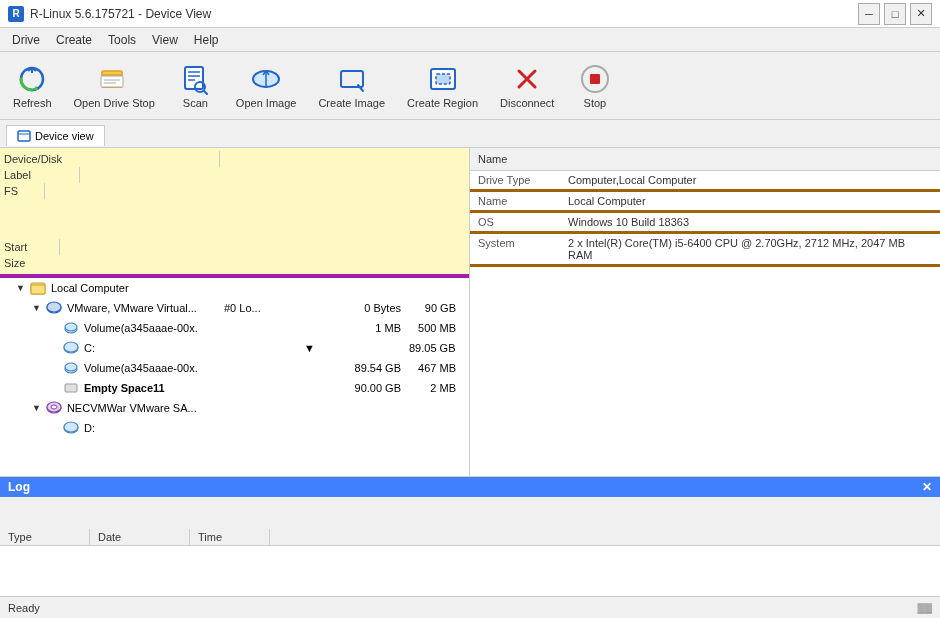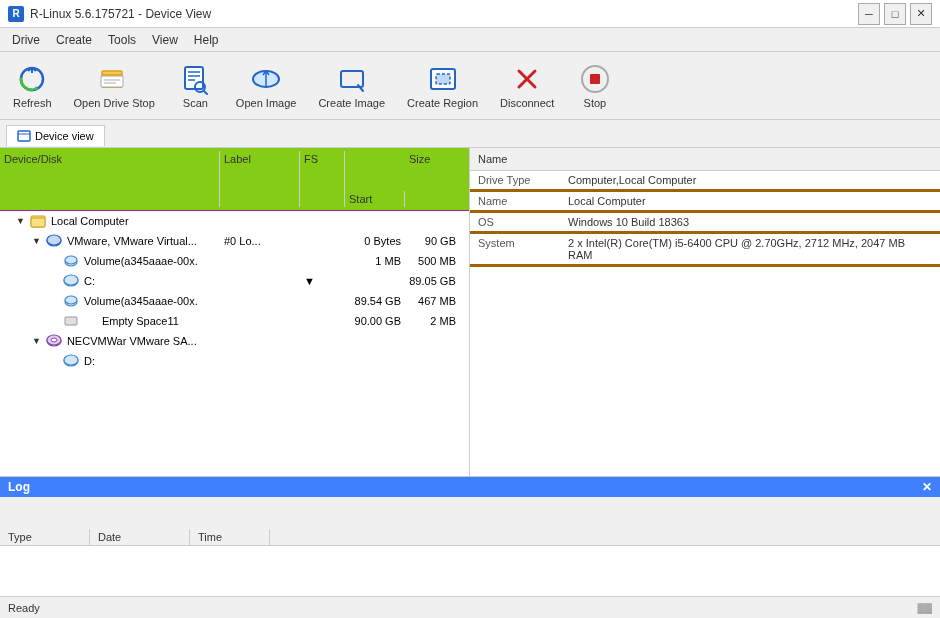--- a/index.html
+++ b/index.html
@@ -24,21 +24,21 @@
     
     #tab-bar { background: #f0f0f0; display: flex; align-items: center; padding: 4px 6px 0; border-bottom: 1px solid #ccc; height: 28px; }
     .tab { padding: 3px 10px; border: 1px solid #ccc; border-bottom: none; background: #e8e8e8; cursor: pointer; font-size: 11px; display: flex; align-items: center; gap: 4px; }
     .tab.active { background: #fff; }
 
     
     #main { display: flex; flex: 1; overflow: hidden; }
 
     
     #left-panel { width: 470px; border-right: 1px solid #ccc; display: flex; flex-direction: column; overflow: hidden; }
-    #tree-header { display: flex; background: #84cc16; border-bottom: 1px solid #a21caf; padding: 3px 0; }
+    #tree-header { display: flex; background: #fef9c3; border-bottom: 4px solid #a21caf; padding: 3px 0; flex-direction: column; }
     .col-header { font-size: 11px; color: #333; padding: 2px 4px; border-right: 1px solid #ccc; cursor: pointer; }
     .col-header:last-child { border-right: none; }
     #tree-body { flex: 1; overflow-y: auto; background: #fff; }
 
     .tree-row { display: flex; align-items: center; padding: 1px 0; cursor: pointer; min-height: 20px; }
     .tree-cell { font-size: 11px; overflow: hidden; text-overflow: ellipsis; white-space: nowrap; padding: 1px 4px; }
     .cell-name { width: 220px; }
 
     
     #right-panel { flex: 1; display: flex; flex-direction: column; overflow: hidden; }
@@ -261,21 +261,21 @@
               <svg width="16" height="16" viewBox="0 0 16 16">
                 <ellipse cx="8" cy="8" rx="7" ry="5" fill="#d0e8ff" stroke="#4488cc" stroke-width="1.2"></ellipse>
                 <ellipse cx="8" cy="7" rx="7" ry="5" fill="#d0e8ff" stroke="#4488cc" stroke-width="1.2"></ellipse>
               </svg>
             </span>
             <span style="margin-left: 2px; overflow: hidden; text-overflow: ellipsis; white-space: nowrap;">C:</span>
           </div>
           <div class="tree-cell" style="width: 80px;"></div>
           <div class="tree-cell" style="width: 45px;">▼</div>
           <div class="tree-cell" style="width: 60px; text-align: right;"></div>
-          <div class="tree-cell" style="width: 55px; text-align: center;">89.05 GB</div>
+          <div class="tree-cell" style="width: 55px; text-align: left;">89.05 GB</div>
         </div>
         <div class="tree-row">
           <div class="tree-cell cell-name" style="width: 220px; padding-left: 48px; display: flex; align-items: center; gap: 3px;">
             <span style="width: 12px; display: inline-block;"></span>
             <span>
               <svg width="16" height="16" viewBox="0 0 16 16">
                 <ellipse cx="8" cy="9" rx="6" ry="4" fill="#d0e8ff" stroke="#4488cc" stroke-width="1.2"></ellipse>
                 <ellipse cx="8" cy="7" rx="6" ry="4" fill="#d0e8ff" stroke="#4488cc" stroke-width="1.2"></ellipse>
               </svg>
             </span>
@@ -287,21 +287,21 @@
           <div class="tree-cell" style="width: 55px; text-align: right;">467 MB</div>
         </div>
         <div class="tree-row">
           <div class="tree-cell cell-name" style="width: 220px; padding-left: 48px; display: flex; align-items: center; gap: 3px;">
             <span style="width: 12px; display: inline-block;"></span>
             <span>
               <svg width="16" height="16" viewBox="0 0 16 16">
                 <rect x="2" y="4" width="12" height="8" rx="1" fill="#e0e0e0" stroke="#999" stroke-width="1"></rect>
               </svg>
             </span>
-            <span style="margin-left: 20px; overflow: hidden; text-overflow: ellipsis; white-space: nowrap;">Empty Space11</span>
+            <span style="margin-left: 2px; overflow: hidden; text-overflow: ellipsis; white-space: nowrap; font-weight: bold;">Empty Space11</span>
           </div>
           <div class="tree-cell" style="width: 80px;"></div>
           <div class="tree-cell" style="width: 45px;"></div>
           <div class="tree-cell" style="width: 60px; text-align: right;">90.00 GB</div>
           <div class="tree-cell" style="width: 55px; text-align: right;">2 MB</div>
         </div>
         <div class="tree-row">
           <div class="tree-cell cell-name" style="width: 220px; padding-left: 32px; display: flex; align-items: center; gap: 3px;">
             <span style="font-size: 9px; margin-right: 2px; color: rgb(51, 51, 51);">▼</span>
             <span>

